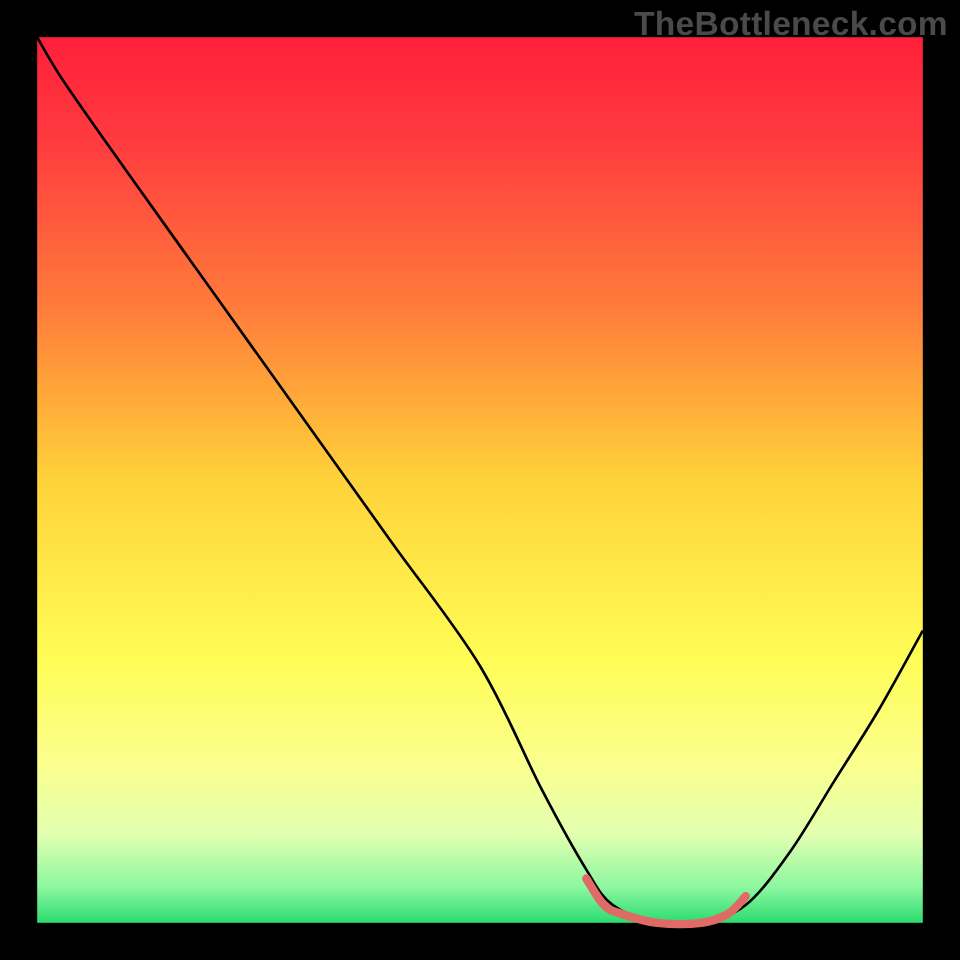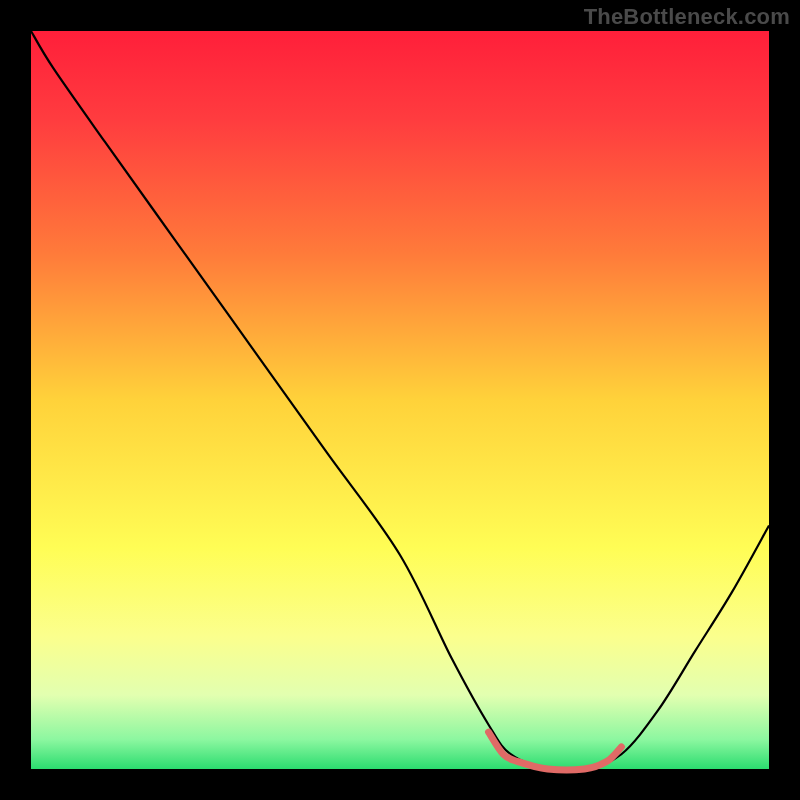--- a/index.html
+++ b/index.html
@@ -13,21 +13,21 @@
   .chart-container {
     position: relative;
     width: 800px;
     height: 800px;
   }
   .watermark {
     position: absolute;
     top: 4px;
     right: 10px;
     font-family: Arial, Helvetica, sans-serif;
-    font-size: 22px;
+    font-size: 28px;
     font-weight: bold;
     color: #4a4a4a;
     z-index: 10;
     letter-spacing: 0.2px;
   }
   svg {
     display: block;
   }
 </style>
 </head>

